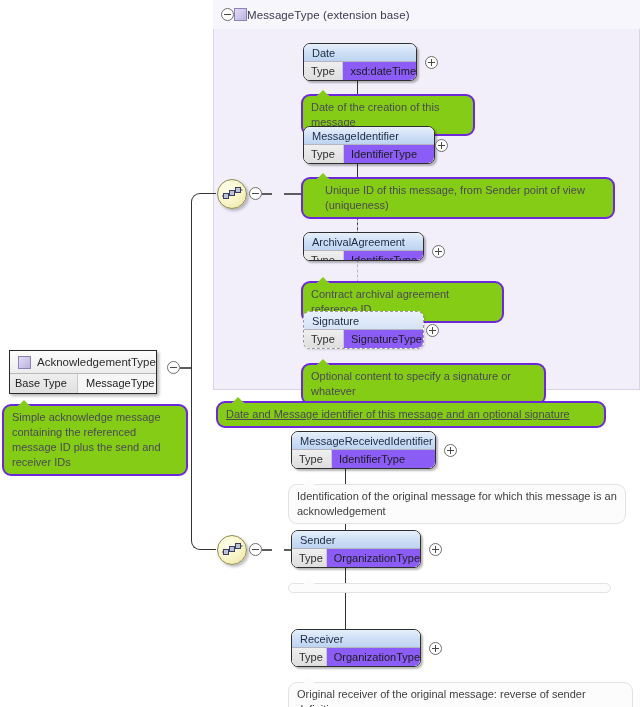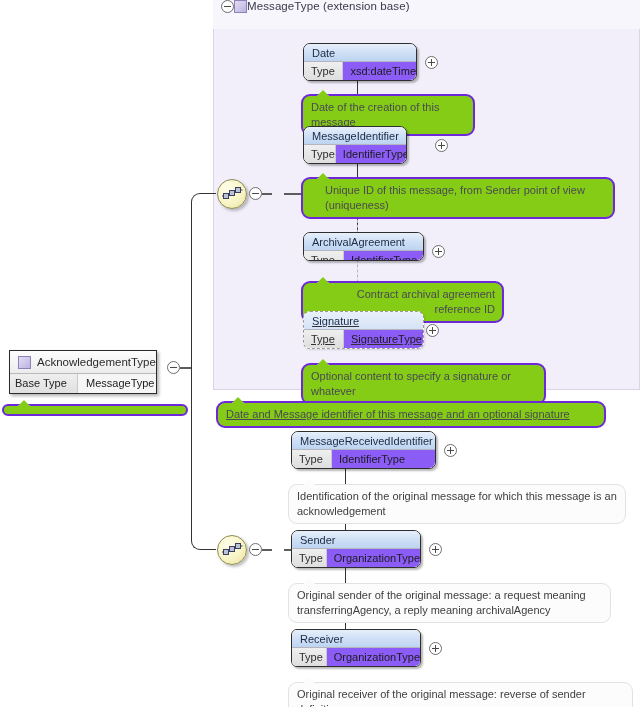--- a/index.html
+++ b/index.html
@@ -16,21 +16,21 @@
 
   
   .ext-panel{
     position:absolute;
     background:#f2effa;
     border:1px solid #d9d4e8;
   }
   .ext-header{
     position:absolute;
     display:flex;
-    align-items:flex-start;
+    align-items:center;
     gap:0;
     background:#f7f6fc;
   }
   .ext-header .title{
     font-size:11.5px;
     color:#3a3a4a;
     letter-spacing:0.1px;
   }
   .type-swatch{
     width:13px;height:13px;
@@ -61,21 +61,20 @@
     position:absolute;
     border:1px solid #2e2e2e;
     border-radius:7px;
     overflow:hidden;
     background:#ffffff;
     box-shadow:2px 2px 2px rgba(0,0,0,0.28);
   }
   .ebox.optional{
     border:1px dashed #9a9a9a;
     box-shadow:1px 1px 2px rgba(0,0,0,0.12);
-    text-decoration:underline;
   }
   .ebox .name{
     height:18px;
     line-height:18px;
     padding:0 8px;
     background:linear-gradient(to bottom,#e7effb 0%,#cfe0f6 50%,#bdd4f1 100%);
     color:#1b2a44;
     font-size:11px;
     border-bottom:1px solid #b5b5bd;
     white-space:nowrap;
@@ -222,20 +221,21 @@
   </div>
   <div class="ctbase">
     <span class="bl">Base Type</span>
     <span class="bv">MessageType</span>
   </div>
 </div>
 <div class="circ" style="left:167px; top:361px;"></div>
 
 <div class="anno" style="left:2px; top:404px; width:186px;">
   <span class="tail"></span>
+  <span>Simple acknowledge message containing the referenced message ID plus the send and receiver IDs</span>
 </div>
 
 <div class="seq" style="left:217px; top:179px;">
   <svg width="22" height="18" viewBox="0 0 22 18">
     <g stroke="#3d3d5c" stroke-width="1" fill="#b9c3da">
       <rect x="1.5" y="7.5" width="5" height="5"></rect>
       <rect x="7.5" y="4.5" width="5" height="5"></rect>
       <rect x="13.5" y="1.5" width="5" height="5"></rect>
       <line x1="0" y1="10" x2="1.5" y2="10"></line>
       <line x1="6.5" y1="10" x2="8" y2="9"></line>
@@ -267,42 +267,42 @@
     <span class="tlabel">Type</span>
     <span class="tvalue">xsd:dateTime</span>
   </div>
 </div>
 <div class="circ plus" style="left:425px; top:56px;"></div>
 <div class="anno" style="left:301px; top:94px; width:174px;">
   <span class="tail"></span>
   <span>Date of the creation of this message</span>
 </div>
 
-<div class="ebox" style="left:303px; top:126px; width:104px; height:38px;">
+<div class="ebox" style="left:303px; top:126px; width:132px; height:38px;">
   <div class="name">MessageIdentifier</div>
   <div class="typerow">
     <span class="tlabel">Type</span>
     <span class="tvalue">IdentifierType</span>
   </div>
 </div>
 <div class="circ plus" style="left:435px; top:139px;"></div>
 <div class="anno" style="left:301px; top:177px; width:314px;padding-left:22px;">
   <span class="tail"></span>
   <span>Unique ID of this message, from Sender point of view (uniqueness)</span>
 </div>
 
 <div class="ebox" style="left:303px; top:232px; width:121px; height:29px;">
   <div class="name">ArchivalAgreement</div>
   <div class="typerow">
     <span class="tlabel">Type</span>
     <span class="tvalue">IdentifierType</span>
   </div>
 </div>
 <div class="circ plus" style="left:432px; top:245px;"></div>
-<div class="anno" style="left:301px; top:281px; width:203px;text-align:right;">
+<div class="anno" style="left:301px; top:281px; width:203px;">
   <span class="tail"></span>
   <span>Contract archival agreement reference ID</span>
 </div>
 
 <div class="ebox optional" style="left:303px; top:311px; width:121px; height:38px;">
   <div class="name">Signature</div>
   <div class="typerow">
     <span class="tlabel">Type</span>
     <span class="tvalue">SignatureType</span>
   </div>
@@ -334,24 +334,23 @@
 <div class="ebox" style="left:291px; top:530px; width:130px; height:38px;">
   <div class="name">Sender</div>
   <div class="typerow">
     <span class="tlabel">Type</span>
     <span class="tvalue">OrganizationType</span>
   </div>
 </div>
 <div class="circ plus" style="left:429px; top:543px;"></div>
 <div class="anno white" style="left:288px; top:583px; width:323px;">
   <span class="tail"></span>
-  <span>Original sender of the original message: a request meaning transferringAgency, a reply meaning archivalAgency</span>
-</div>
-
-<div class="ebox" style="left:291px; top:629px; width:130px; height:38px;border-radius:6px;">
+</div>
+
+<div class="ebox" style="left:291px; top:629px; width:130px; height:38px;">
   <div class="name">Receiver</div>
   <div class="typerow">
     <span class="tlabel">Type</span>
     <span class="tvalue">OrganizationType</span>
   </div>
 </div>
 <div class="circ plus" style="left:429px; top:642px;"></div>
 <div class="anno white" style="left:288px; top:682px; width:345px;">
   <span class="tail"></span>
   <span>Original receiver of the original message: reverse of sender definition</span>

